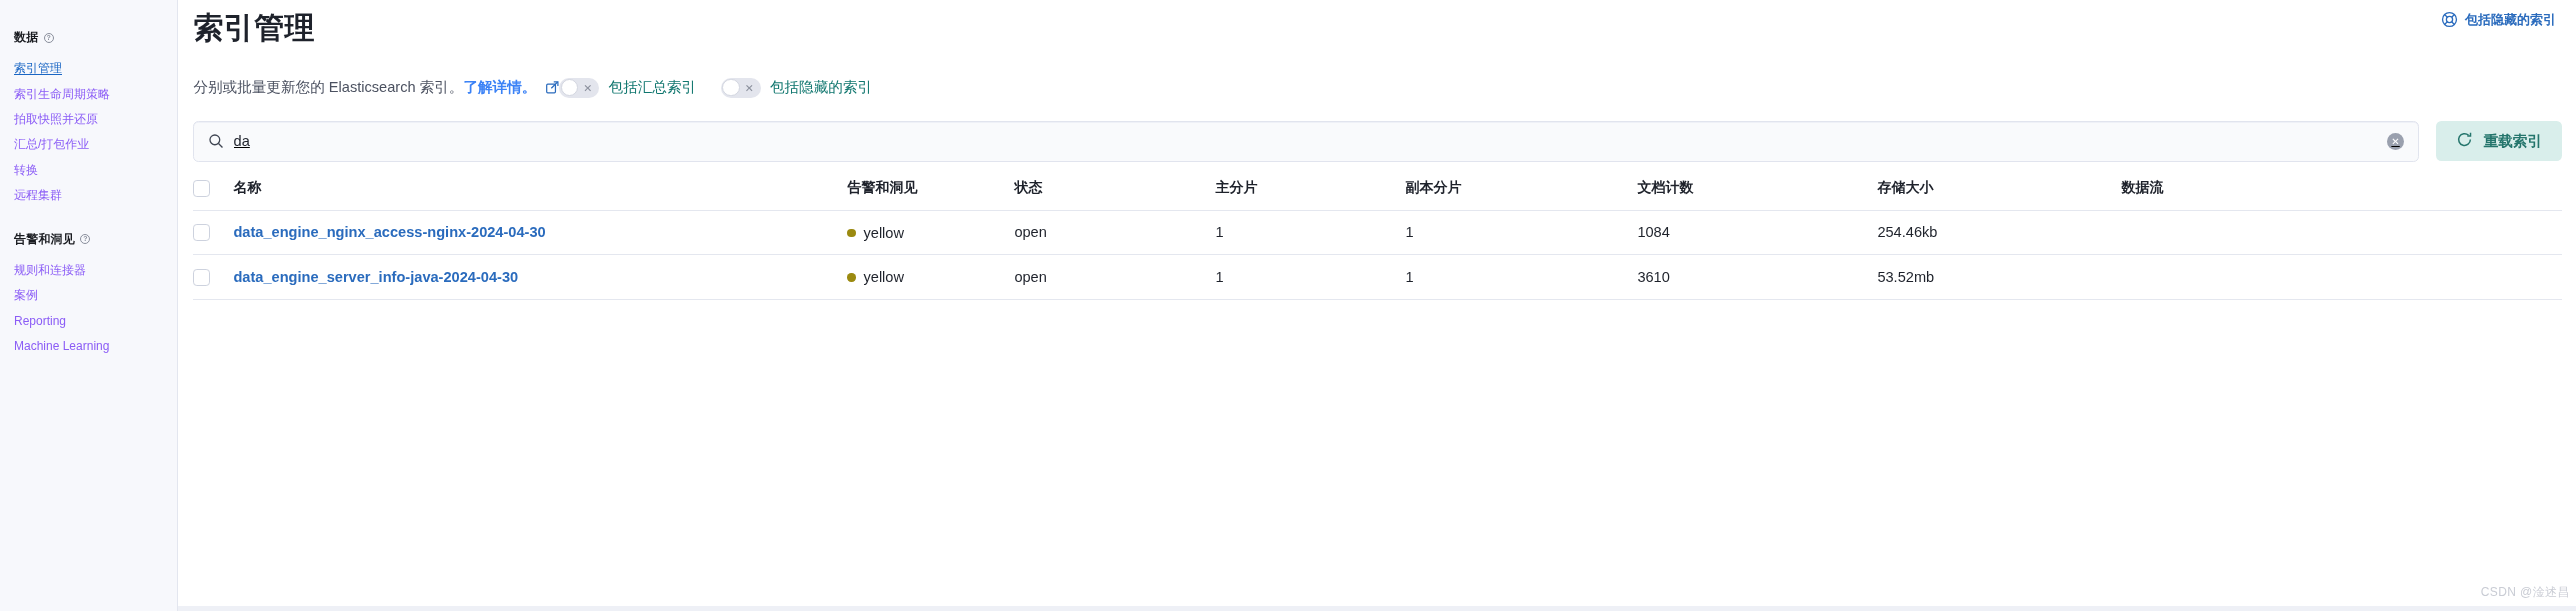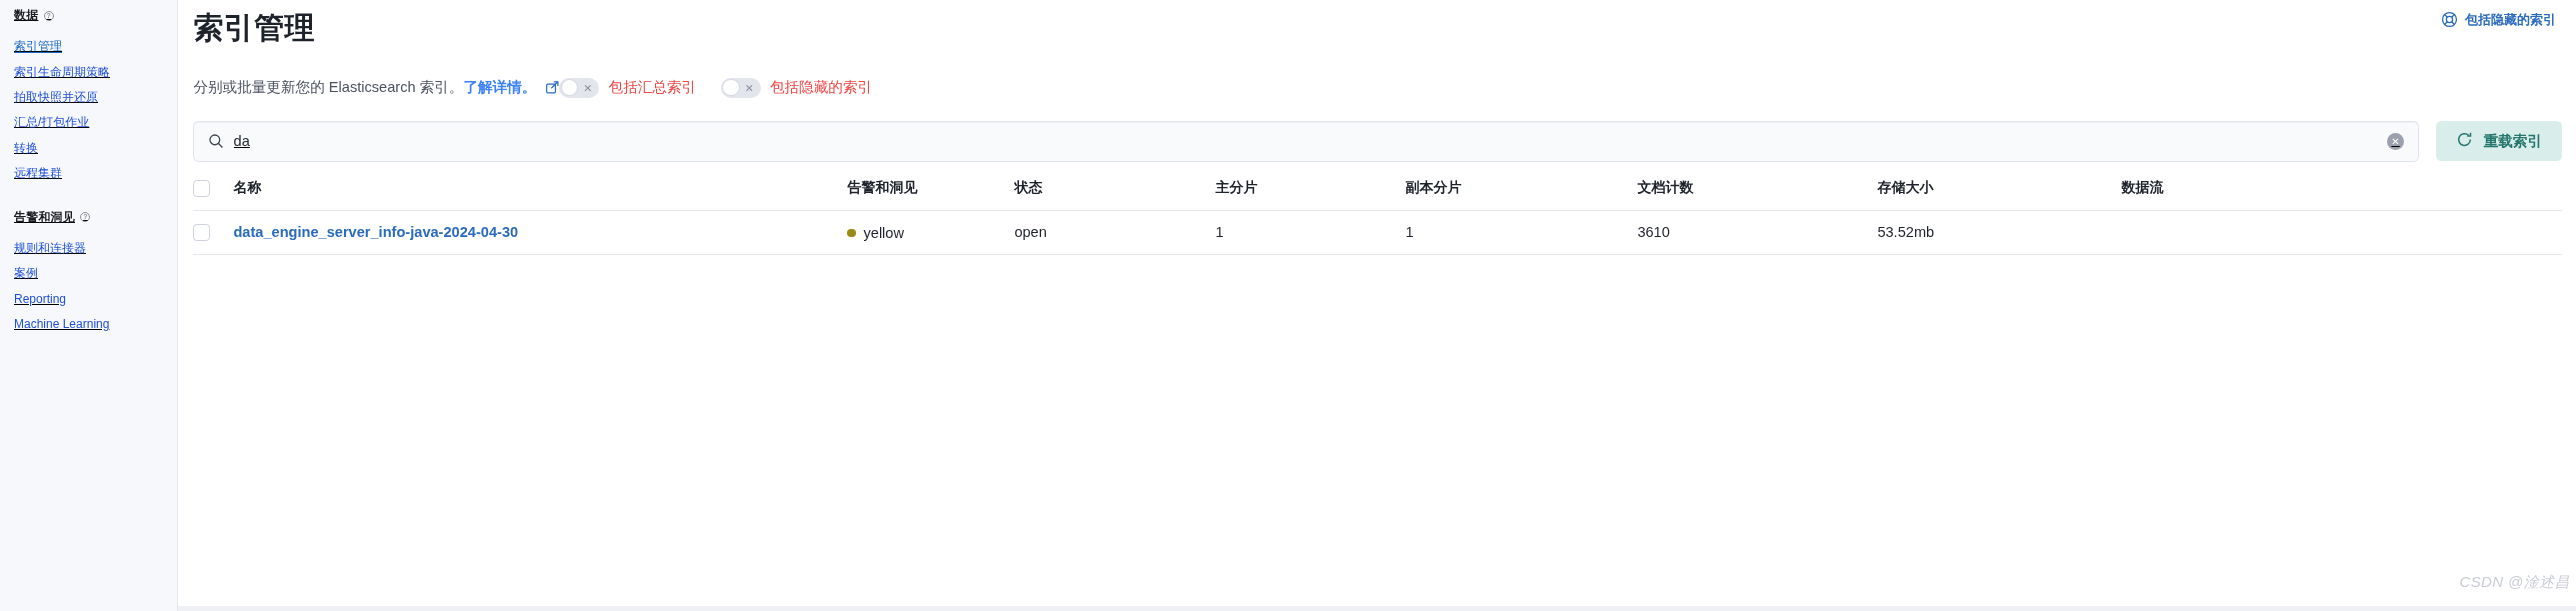--- a/index.html
+++ b/index.html
@@ -18,23 +18,22 @@
     background: #ffffff;
   }
 
   
   .sidebar {
     width: 178px;
     flex: 0 0 178px;
     height: 611px;
     background: #f7f8fc;
     border-right: 0.8px solid #e3e6ef;
-    padding: 8px 0 0 14px;
+    padding: 30px 0 0 14px;
     position: relative;
-    text-decoration: underline;
   }
   .nav-group { margin-bottom: 0; }
   .nav-group-title {
     display: flex;
     align-items: center;
     gap: 5.4px;
     font-size: 12px;
     font-weight: 700;
     color: #1a1c21;
     line-height: 15.4px;
@@ -48,21 +47,21 @@
     border-radius: 50%;
     color: #8a8f9c;
     font-size: 7px;
     line-height: 8.4px;
     text-align: center;
     font-weight: 700;
   }
   .nav-item {
     font-size: 12px;
     line-height: 15.4px;
-    color: #1d4ed8;
+    color: #8b5cf6;
     padding: 5px 0;
     cursor: pointer;
     white-space: nowrap;
   }
   .nav-item.active {
     color: #1a66c4;
     text-decoration: underline;
     text-underline-offset: 2.3px;
     font-weight: 400;
   }
@@ -182,21 +181,21 @@
     border: 0.8px solid #d3d6e0;
   }
   .switch .x {
     position: absolute;
     right: 7px; top: 50%;
     transform: translateY(-50%);
     color: #8a8f9c;
     font-size: 10.8px;
     line-height: 10.8px;
   }
-  .toggle-label { font-size: 14.6px; color: #ef4444; white-space: nowrap; }
+  .toggle-label { font-size: 14.6px; color: #0f766e; white-space: nowrap; }
 
   
   .search-row {
     display: flex;
     align-items: center;
     gap: 17px;
     height: 49px;
     margin-top: 1.5px;
   }
   .search-box {
@@ -297,26 +296,25 @@
     font-weight: 600;
     cursor: pointer;
     font-size: 14.6px;
   }
   .health { display: inline-flex; align-items: center; gap: 7.7px; }
   .dot { width: 8.4px; height: 8.4px; border-radius: 50%; display: inline-block; background: #9b8a10; }
 
   .watermark {
     position: absolute;
     right: 6.1px;
-    bottom: 19px;
-    font-size: 15px;
+    bottom: 10px;
+    font-size: 12px;
     color: #c9ccd4;
     white-space: nowrap;
     letter-spacing: 0.4px;
-    font-style: italic;
   }
   .bottom-strip {
     position: absolute;
     left: 178px; right: 0; bottom: 0;
     height: 4.6px;
     background: #eef0f6;
   }
 </style>
 </head>
 <body>
@@ -443,20 +441,40 @@
             <th class="col-size">存储大小</th>
             <th class="col-ds">数据流</th>
           </tr>
         </thead>
         <tbody>
           <tr>
             <td>
               <span class="cbox"></span>
             </td>
             <td>
+              <span class="index-link">data_engine_nginx_access-nginx-2024-04-30</span>
+            </td>
+            <td>
+              <span class="health">
+                <span class="dot" style="background: rgb(155, 138, 16);"></span>
+                <span>yellow</span>
+              </span>
+            </td>
+            <td>open</td>
+            <td>1</td>
+            <td>1</td>
+            <td>1084</td>
+            <td>254.46kb</td>
+            <td></td>
+          </tr>
+          <tr>
+            <td>
+              <span class="cbox"></span>
+            </td>
+            <td>
               <span class="index-link">data_engine_server_info-java-2024-04-30</span>
             </td>
             <td>
               <span class="health">
                 <span class="dot" style="background: rgb(155, 138, 16);"></span>
                 <span>yellow</span>
               </span>
             </td>
             <td>open</td>
             <td>1</td>

